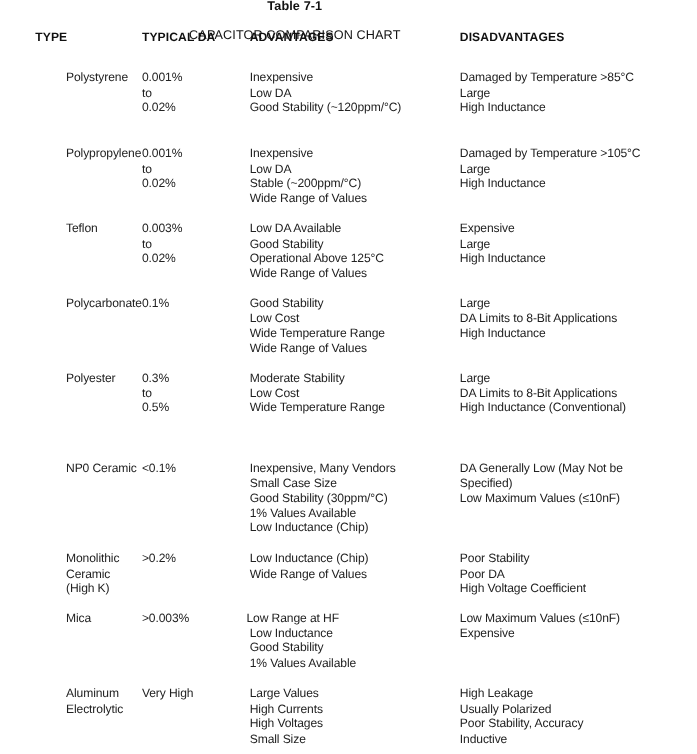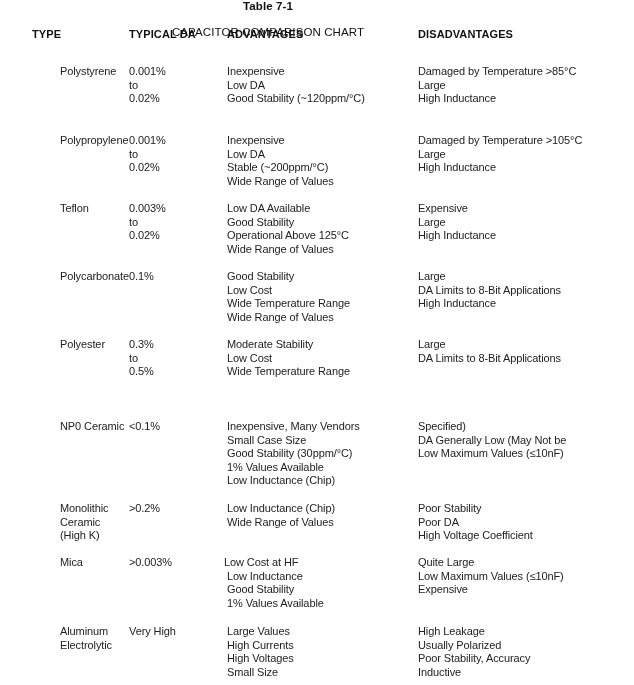--- a/index.html
+++ b/index.html
@@ -158,39 +158,40 @@
         <div>0.5%</div>
       </div>
       <div class="cell c-adv">
         <div>Moderate Stability</div>
         <div>Low Cost</div>
         <div>Wide Temperature Range</div>
       </div>
       <div class="cell c-dis">
         <div>Large</div>
         <div>DA Limits to 8-Bit Applications</div>
+        <div>High Inductance (Conventional)</div>
       </div>
     </div>
     <div class="row" style="top: 420px;">
       <div class="cell c-type">
         <div>NP0 Ceramic</div>
       </div>
       <div class="cell c-da">
         <div>&lt;0.1%</div>
       </div>
       <div class="cell c-adv">
         <div>Inexpensive, Many Vendors</div>
         <div>Small Case Size</div>
         <div>Good Stability (30ppm/°C)</div>
         <div>1% Values Available</div>
         <div>Low Inductance (Chip)</div>
       </div>
       <div class="cell c-dis">
+        <div>DA Generally Low (May Not be</div>
         <div>Specified)</div>
-        <div>DA Generally Low (May Not be</div>
         <div>Low Maximum Values (≤10nF)</div>
       </div>
     </div>
     <div class="row" style="top: 502px;">
       <div class="cell c-type">
         <div>Monolithic</div>
         <div>Ceramic</div>
         <div>(High K)</div>
       </div>
       <div class="cell c-da">
@@ -207,27 +208,26 @@
       </div>
     </div>
     <div class="row" style="top: 556px;">
       <div class="cell c-type">
         <div>Mica</div>
       </div>
       <div class="cell c-da">
         <div>&gt;0.003%</div>
       </div>
       <div class="cell c-adv mica-first">
-        <div>Low  Cost at HF</div>
+        <div>Low  Range at HF</div>
         <div>Low Inductance</div>
         <div>Good Stability</div>
         <div>1% Values Available</div>
       </div>
       <div class="cell c-dis">
-        <div>Quite Large</div>
         <div>Low Maximum Values (≤10nF)</div>
         <div>Expensive</div>
       </div>
     </div>
     <div class="row" style="top: 625px;">
       <div class="cell c-type">
         <div>Aluminum</div>
         <div>Electrolytic</div>
       </div>
       <div class="cell c-da">

